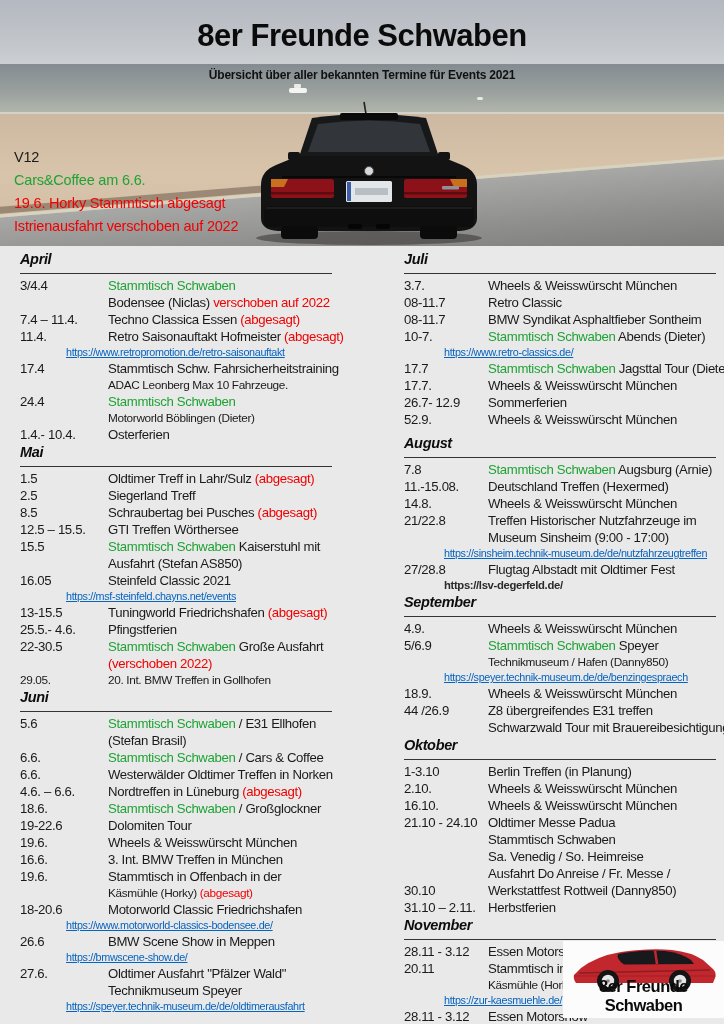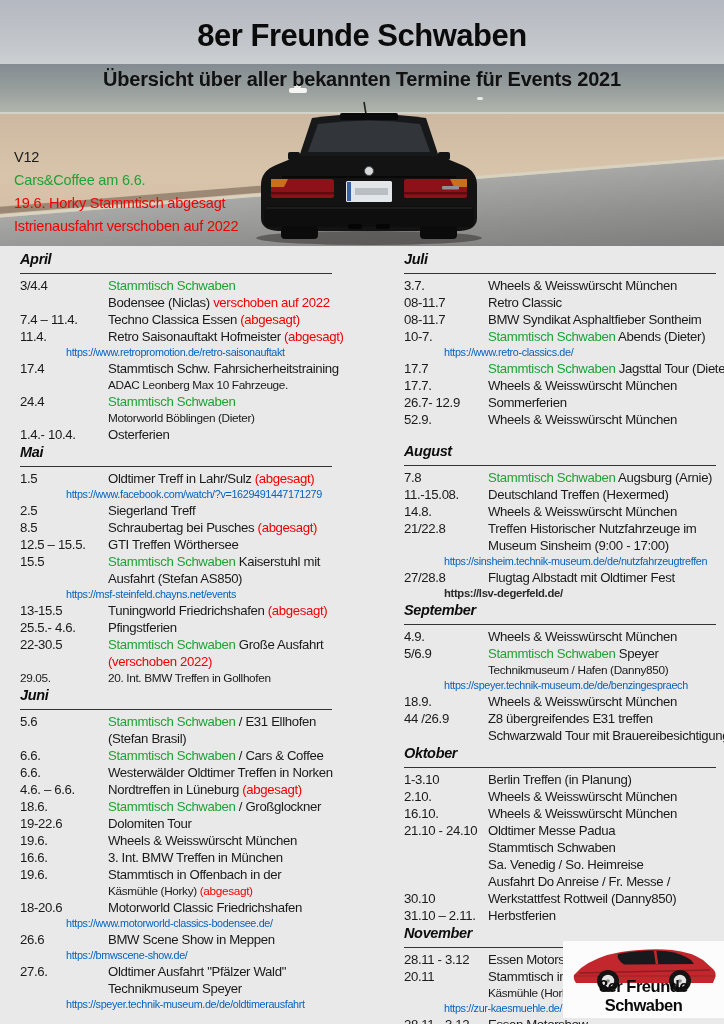--- a/index.html
+++ b/index.html
@@ -29,43 +29,43 @@
   .road-edge{position:absolute;left:-20px;bottom:48px;width:430px;height:7px;
        background:#6b5a4b;opacity:.55;transform:rotate(-4.6deg);}
   .boat{position:absolute;left:289px;top:88px;width:18px;height:5px;background:#f4f4f2;border-radius:2px;}
   .boat:before{content:"";position:absolute;left:5px;top:-4px;width:7px;height:4px;background:#eceae6;border-radius:1px;}
   .buoy{position:absolute;left:477px;top:97px;width:6px;height:3px;background:#e8e8e4;border-radius:2px;}
   .car-svg{position:absolute;left:252px;top:100px;}
 
   .title{position:absolute;left:0;top:18px;width:100%;margin:0;text-align:center;
        font-size:31px;font-weight:bold;letter-spacing:-.5px;color:#0b0b0b;}
   .subtitle{position:absolute;left:0;top:68px;width:100%;text-align:center;
-       font-size:20px;font-weight:bold;letter-spacing:-.2px;color:#111;}
+       font-size:12px;font-weight:bold;letter-spacing:-.2px;color:#111;}
   .notes{position:absolute;left:14px;top:146px;font-size:14.5px;line-height:23px;letter-spacing:-.2px;}
   .g{color:var(--green);}
   .r{color:var(--red);}
 
   
   .col{position:absolute;top:251px;width:312px;font-size:13.2px;letter-spacing:-.35px;}
   .col-left{left:20px;}
   .col-right{left:404px;}
   .month-name{font-weight:bold;font-style:italic;font-size:14.5px;line-height:16px;
        padding-bottom:6px;margin-bottom:3px;border-bottom:1.2px solid #333;color:#0d0d0d;}
   .month{margin-bottom:1px;}
-  .month.gap{margin-top:15px;}
+  .month.gap{margin-top:7px;}
   .row{display:flex;line-height:17px;white-space:nowrap;}
   .row .date{width:88px;flex:none;}
   .col-right .row .date{width:84px;}
   .row.cont,.row.cont-sm{padding-left:88px;}
   .col-right .row.cont,.col-right .row.cont-sm{padding-left:84px;}
   .row.cont-sm,.row.main-sm{font-size:11.8px;line-height:16px;}
   .row.linkrow{line-height:15px;padding-left:46px;}
   .col-right .row.linkrow{padding-left:40px;}
   .row.plainrow{line-height:15px;padding-left:40px;font-weight:bold;}
-  a.link{color:var(--link);font-size:10.8px;cursor:pointer;}
+  a.link{color:var(--link);text-decoration:underline;font-size:10.8px;cursor:pointer;}
   a.plain{color:#2a2a2a;text-decoration:none;font-size:11.3px;cursor:pointer;}
 
   
   .logo-box{position:absolute;left:563px;top:941px;width:161px;height:77px;background:#fcfcfc;}
   .logo-car{position:absolute;left:6px;top:2px;}
   .logo-caption{position:absolute;left:0;bottom:3px;width:100%;text-align:center;
        font-size:16.5px;font-weight:bold;letter-spacing:-.5px;color:#0b0b0b;}
 </style>
 </head>
 <body>
@@ -160,41 +160,42 @@
           <span class="date">1.4.- 10.4.</span>
           <span class="txt"><span>Osterferien</span></span>
         </div>
       </section>
       <section class="month">
         <div class="month-name">Mai</div>
         <div class="row main">
           <span class="date">1.5</span>
           <span class="txt"><span>Oldtimer Treff in Lahr/Sulz </span><span class="r">(abgesagt)</span></span>
         </div>
-        <div class="row linkrow">
-          <a class="link">https://www.facebook.com/watch/?v=1629491447171279</a>
-        </div>
         <div class="row main">
           <span class="date">2.5</span>
           <span class="txt"><span>Siegerland Treff</span></span>
         </div>
         <div class="row main">
           <span class="date">8.5</span>
           <span class="txt"><span>Schraubertag bei Pusches </span><span class="r">(abgesagt)</span></span>
         </div>
         <div class="row main">
           <span class="date">12.5 – 15.5.</span>
           <span class="txt"><span>GTI Treffen Wörthersee</span></span>
         </div>
         <div class="row main">
           <span class="date">15.5</span>
           <span class="txt"><span class="g">Stammtisch Schwaben</span><span> Kaiserstuhl mit</span></span>
         </div>
         <div class="row cont">
           <span class="txt"><span>Ausfahrt (Stefan AS850)</span></span>
+        </div>
+        <div class="row main">
+          <span class="date">16.05</span>
+          <span class="txt"><span>Steinfeld Classic 2021</span></span>
         </div>
         <div class="row linkrow">
           <a class="link">https://msf-steinfeld.chayns.net/events</a>
         </div>
         <div class="row main">
           <span class="date">13-15.5</span>
           <span class="txt"><span>Tuningworld Friedrichshafen  </span><span class="r">(abgesagt)</span></span>
         </div>
         <div class="row main">
           <span class="date">25.5.- 4.6.</span>

